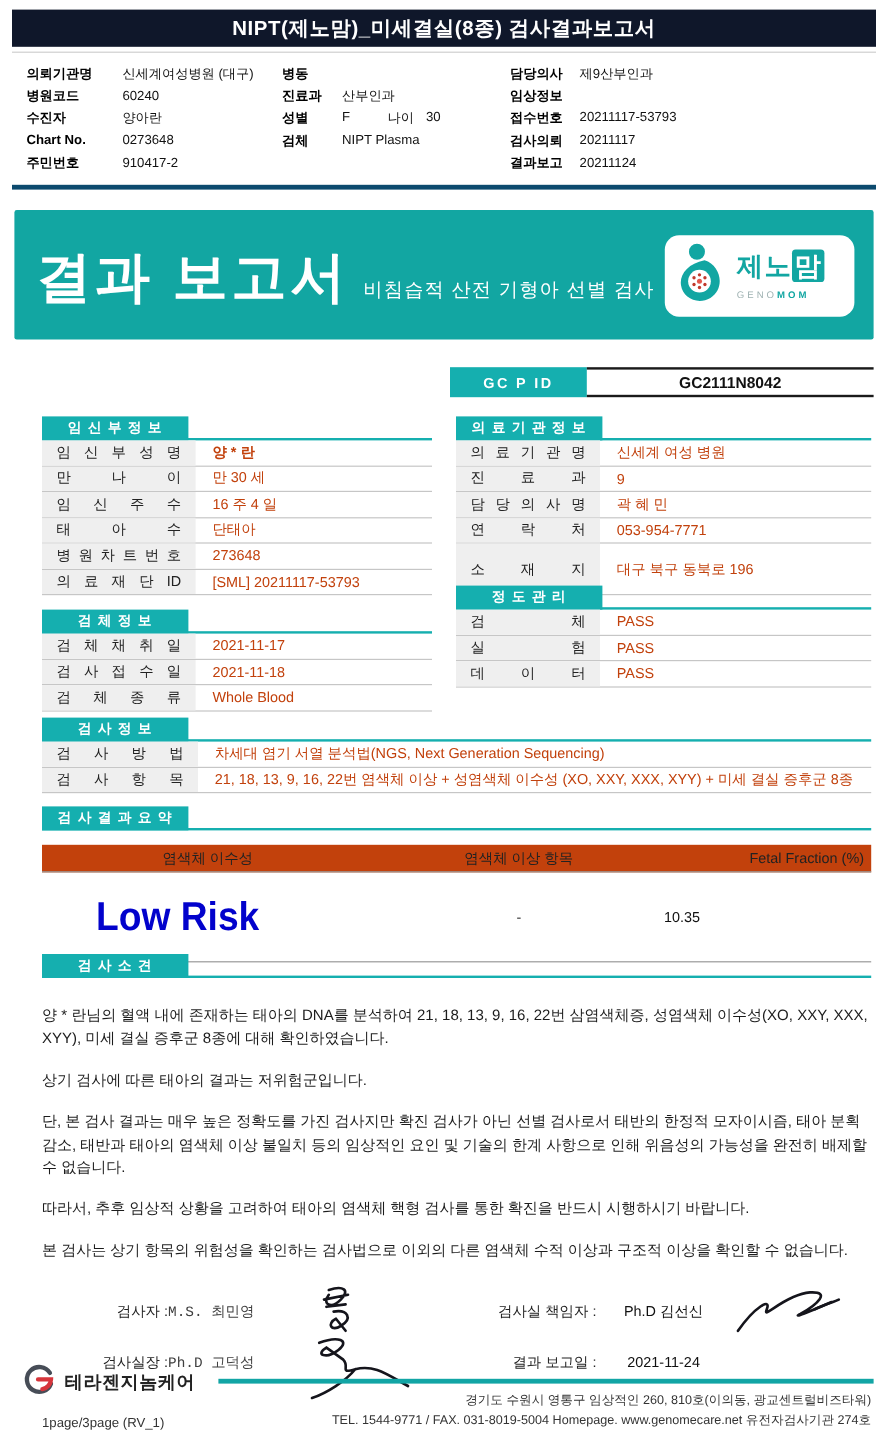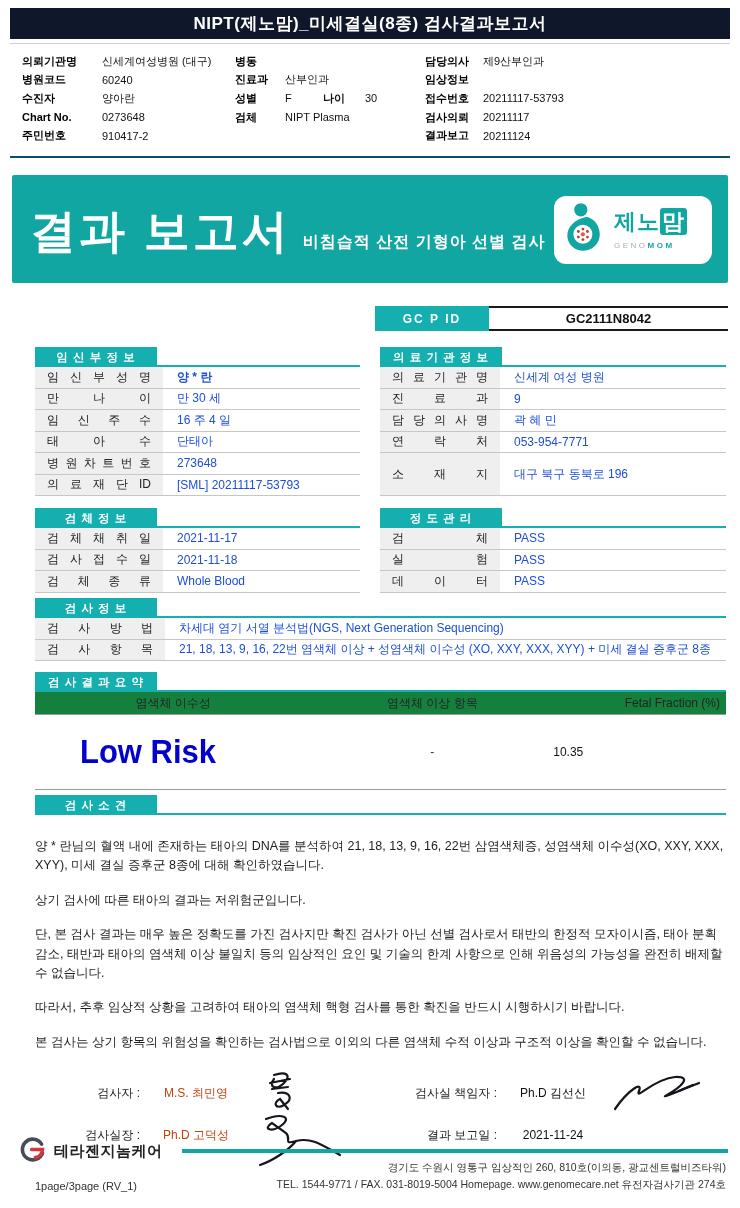--- a/index.html
+++ b/index.html
@@ -10,43 +10,43 @@
   }
   
   .title-bar {
     position:absolute; left:10px; right:10px; top:8px; height:31px;
     background:#0f172a; color:#fff; display:flex; align-items:center; justify-content:center;
     font-size:17px; font-weight:bold; letter-spacing:0.5px;
   }
   
   .head-info {
     position:absolute; left:10px; right:10px; top:43px; height:115px;
-    border-top:1px solid #cfcfcf; border-bottom:2px solid #0c4a6e;
+    border-top:1px solid #cfcfcf; border-bottom:4px solid #0c4a6e;
     font-size:11px;
   }
   .hcol { position:absolute; top:8px; }
   .hcol .hrow { height:18.6px; display:flex; align-items:center; white-space:nowrap; }
   .hlabel { font-weight:bold; color:#000; }
   .hvalue { color:#111; }
   .hcol1 { left:12px; width:215px; }
   .hcol1 .hlabel { width:80px; }
   .hcol2 { left:225px; width:190px; }
   .hcol2 .hlabel { width:50px; }
   .hcol3 { left:415px; width:305px; }
   .hcol3 .hlabel { width:58px; }
-  .inline-label { font-weight:bold; margin-left:24px; margin-right:20px; }
+  .inline-label { font-weight:normal; margin-left:24px; margin-right:10px; }
   .sexval { width:14px; }
   
   .banner {
     position:absolute; left:12px; right:12px; top:175px; height:108px;
     background:#12A6A2; border-radius:2px;padding-left:48px;
   }
   .banner-line { position:absolute; left:18px; top:26px; display:flex; align-items:baseline; }
   .banner-title { color:#fff; font-size:46px; font-weight:800; letter-spacing:3px; }
-  .banner-sub { color:#fff; font-size:16px; font-weight:bold; margin-left:12px; letter-spacing:1px; }
+  .banner-sub { color:#fff; font-size:16px; font-weight:normal; margin-left:12px; letter-spacing:1px; }
   .logo-box {
     position:absolute; right:16px; top:21px; width:158px; height:68px;
     background:#fff; border-radius:12px; display:flex; align-items:center; padding:0 10px; gap:8px;
   }
   .logo-kor { font-size:22px; font-weight:800; color:#12A6A2; letter-spacing:1px; line-height:1; }
   .logo-kor .mam { background:#12A6A2; color:#fff; padding:1px 2px; border-radius:3px; }
   .logo-eng { font-size:8px; letter-spacing:2.5px; margin-top:8px; }
   .logo-eng .geno { color:#9fb2b2; }
   .logo-eng .mom { color:#12A6A2; font-weight:bold; }
   
@@ -66,46 +66,46 @@
     display:inline-block; min-width:122px; height:20px; background:#15AFAF; color:#fff;
     font-weight:bold; font-size:11.5px; line-height:20px; text-align:center; padding:0 10px;
     letter-spacing:1px;
   }
   .trow { display:flex; align-items:stretch; border-bottom:1px solid #c6c6c6; min-height:21.5px; font-size:12px; }
   .trow.tall { min-height:43px; }
   .tlabel {
     background:#efefef; color:#222; padding:0 12px; display:flex; align-items:center; flex-shrink:0;
   }
   .tlabel > span { width:100%; text-align:justify; text-align-last:justify; }
-  .tvalue { padding:0 0 0 14px; display:flex; align-items:center; color:#1d4ed8; }
+  .tvalue { padding:0 0 0 14px; display:flex; align-items:center; color:#c2410c; }
   .bold { font-weight:bold; }
   .w128 .tlabel { width:128px; }
   .w120 .tlabel { width:120px; }
   .w130 .tlabel { width:130px; }
   
   .sum-header {
-    display:flex; background:#15803d; height:23px; font-size:12px; color:#222;
-    border-bottom:1px solid #9a9a9a; align-items:center; margin-top:0;
+    display:flex; background:#c2410c; height:23px; font-size:12px; color:#222;
+    border-bottom:1px solid #9a9a9a; align-items:center; margin-top:12px;
   }
   .sum-h1 { width:40%; text-align:center; }
   .sum-h2 { width:35%; text-align:center; }
   .sum-h3 { width:25%; text-align:right; padding-right:6px; }
   .sum-body { display:flex; align-items:center; height:75px; border-bottom:1px solid #9a9a9a; }
   .sum-c1 { width:40%; padding-left:45px; }
   .sum-c2 { width:35%; text-align:center; font-size:12px; color:#333; }
   .sum-c3 { width:25%; padding-right:14px; font-size:12px; }
   .low-risk { color:#0202CC; font-size:31px; font-weight:900; letter-spacing:0; transform:scaleY(1.08); display:inline-block; }
   
   .findings p { font-size:12.5px; line-height:1.55; color:#1c1c1c; margin-top:15px; }
   .findings p:first-of-type { margin-top:22px; }
   
   .sig-area { position:absolute; left:35px; top:1072px; width:691px; font-size:12px; }
   .sig-row { display:flex; align-items:center; height:42px; }
   .sig-label { width:105px; text-align:right; color:#222; }
-  .sig-name { width:112px; text-align:center; color:#c2410c; }
+  .sig-name { width:112px; text-align:left; color:#404040;font-family:Liberation Mono, monospace; }
   .sig-img { width:120px; position:relative; }
   .sig-img svg { position:absolute; top:-24px; left:0; }
   .sig-label2 { width:125px; text-align:right; color:#222; }
   .sig-name2 { width:112px; text-align:center; color:#111; }
   .sig-img2 { width:110px; position:relative; }
   .sig-img2 svg { position:absolute; top:-22px; left:0; }
   
   .t-logo { position:absolute; left:20px; top:1136px; display:flex; align-items:center; gap:7px; }
   .t-logo-text { font-size:15px; font-weight:bold; color:#222; letter-spacing:0.5px; }
   .footer-line { position:absolute; left:182px; right:12px; top:1149px; height:4px; background:#12A5A5; }
@@ -311,21 +311,21 @@
         <div class="tvalue">2021-11-18</div>
       </div>
     <div class="trow">
         <div class="tlabel">
           <span>검 체 종 류</span>
         </div>
         <div class="tvalue">Whole Blood</div>
       </div>
   </div>
 
-  <div class="section w120" style="left:380px; top:508px; width:346px;">
+  <div class="section w120" style="left:380px; top:488px; width:346px;">
     <div class="sec-head"><span class="tab">정 도 관 리</span></div>
     <div class="trow">
         <div class="tlabel">
           <span>검 체</span>
         </div>
         <div class="tvalue">PASS</div>
       </div>
     <div class="trow">
         <div class="tlabel">
           <span>실 험</span>

